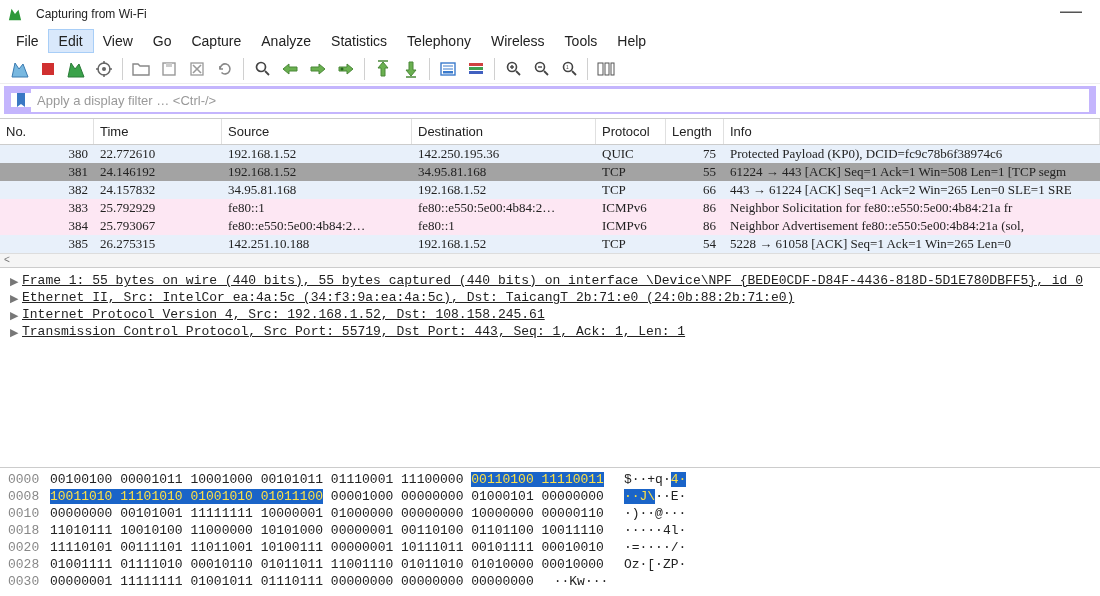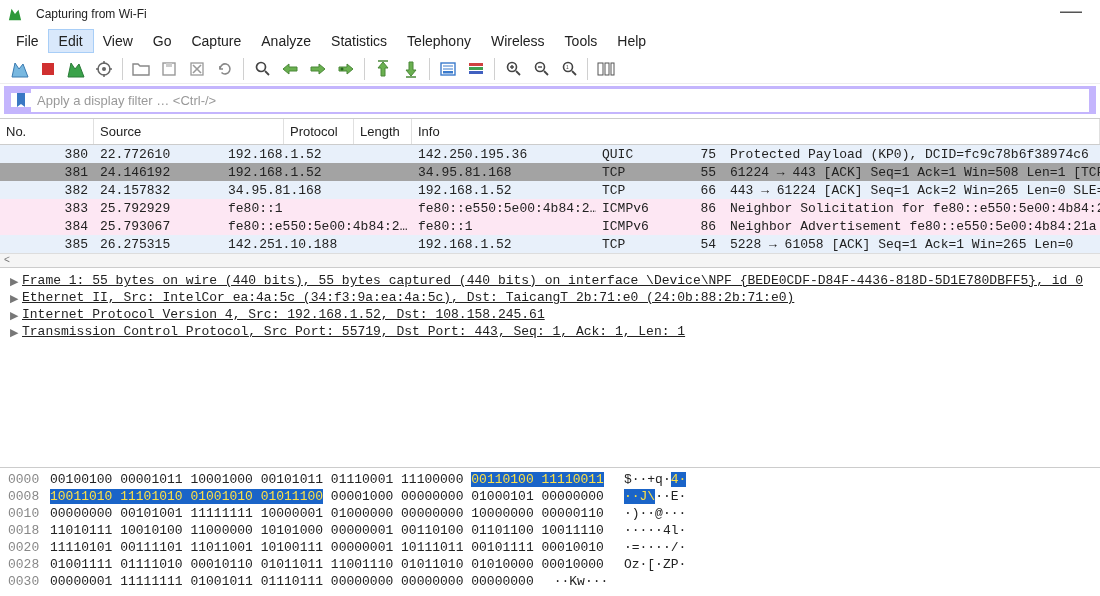--- a/index.html
+++ b/index.html
@@ -22,21 +22,21 @@
   .packetlist { flex: 0 0 auto; border-top: 1px solid #ccc; }
   .plhdr { display: flex; background: #fff; border-bottom: 1px solid #ccc; font-size: 13px; }
   .plhdr .col { padding: 5px 6px; border-right: 1px solid #e0e0e0; overflow:hidden; white-space:nowrap;}
   .col-no { width: 94px; text-align: left; padding-left:8px;}
   .col-time { width: 128px; }
   .col-src { width: 190px; }
   .col-dst { width: 184px; }
   .col-proto { width: 70px; }
   .col-len { width: 58px; text-align:left;}
   .col-info { flex: 1; }
-  .plrows { font-family: Liberation Mono, monospace; font-size: 13px; }
+  .plrows { font-family: Liberation Serif, serif; font-size: 13px; }
   .plrow { display: flex; height: 18px; align-items: center; white-space: nowrap; overflow: hidden; }
   .plrow .cell { padding: 0 6px; overflow: hidden; text-overflow: clip; }
   .plrow .col-no { text-align: right; padding-right: 6px;}
   .plrow .col-len { text-align:right; padding-right:8px;}
   .scrollstrip { height:14px; background:#f5f5f5; border-top:1px solid #ddd; position:relative;}
   .scrollstrip .lar { position:absolute; left:4px; top:0; font-size:10px; color:#777;}
   
   
   .details { border-top: 1px solid #ccc; padding: 4px 0; font-family: Consolas, "Courier New", monospace; font-size: 13px; }
   .details .drow { display: flex; align-items: flex-start; padding: 1px 10px; }
@@ -222,21 +222,23 @@
     <svg width="12" height="16" viewBox="0 0 12 16">
         <path d="M2 1h8v14l-4-3-4 3z" fill="#3a78c4"></path>
       </svg>
   </span>
   <input type="text" placeholder="Apply a display filter … &lt;Ctrl-/&gt;" style="">
 </div>
 
 <div class="packetlist">
   <div class="plhdr">
     <div class="col col-no">No.</div>
+    <div class="col col-time">Time</div>
     <div class="col col-src">Source</div>
+    <div class="col col-dst">Destination</div>
     <div class="col col-proto">Protocol</div>
     <div class="col col-len">Length</div>
     <div class="col col-info">Info</div>
   </div>
   <div class="plrows" id="plrows">
       <div class="plrow" style="background: rgb(232, 240, 250);">
         <span class="cell col-no">380</span>
         <span class="cell col-time">22.772610</span>
         <span class="cell col-src">192.168.1.52</span>
         <span class="cell col-dst">142.250.195.36</span>

